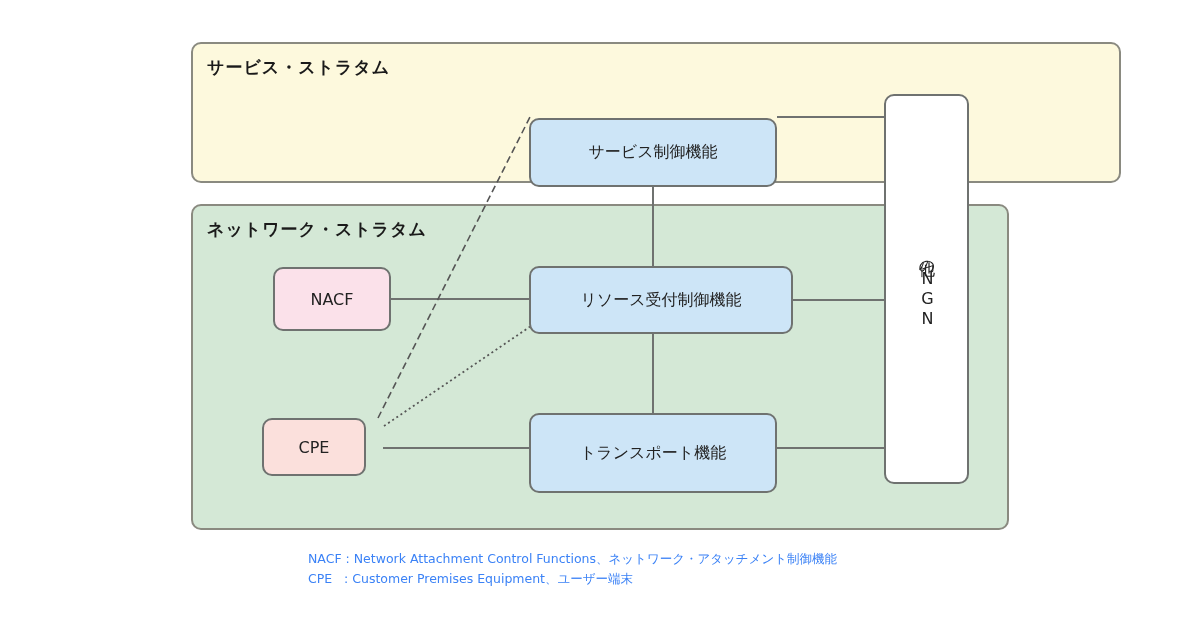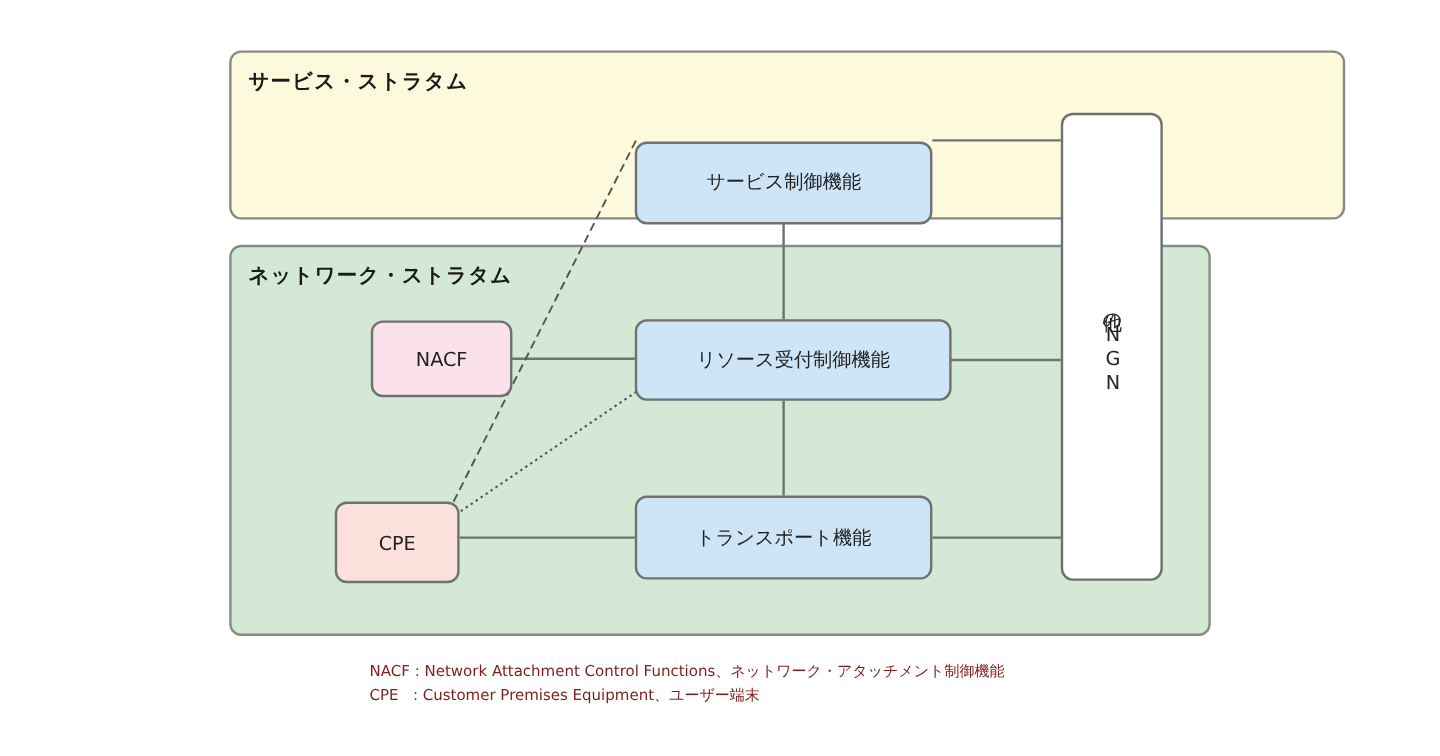--- a/index.html
+++ b/index.html
@@ -16,29 +16,29 @@
       position: absolute; left: 14px; top: 12px; font-size: 17px; font-weight: bold; letter-spacing: 1px;
     }
     svg#connectors { position: absolute; left: 0; top: 0; width: 1200px; height: 630px; }
     .box {
       position: absolute; border: 2px solid #6f7270; border-radius: 10px; box-sizing: border-box;
       display: flex; align-items: center; justify-content: center; font-size: 16px; color: #222;
     }
     .func { background: #cde5f7; }
     #box-service-control { left: 529px; top: 82px; width: 248px; height: 69px; margin-top: 36px; }
     #box-resource-control { left: 529px; top: 266px; width: 264px; height: 68px; }
-    #box-transport-func { left: 529px; top: 413px; width: 248px; height: 70px; }
-    #box-nacf { left: 273px; top: 267px; width: 118px; height: 64px; background: #fbe1ea; margin-left: 36px; }
-    #box-cpe { left: 279px; top: 418px; width: 104px; height: 68px; background: #fbe0dc; }
+    #box-transport-func { left: 529px; top: 413px; width: 248px; height: 80px; }
+    #box-nacf { left: 273px; top: 267px; width: 118px; height: 64px; background: #fbe1ea; }
+    #box-cpe { left: 262px; top: 418px; width: 104px; height: 58px; background: #fbe0dc; }
     #box-other-ngn {
       left: 884px; top: 94px; width: 85px; height: 390px; background: #ffffff;
       writing-mode: vertical-rl; text-orientation: upright; font-size: 16px; letter-spacing: 1px;
     }
     .legend {
-      position: absolute; left: 308px; font-size: 12.5px; color: #7f1d1d; white-space: pre;
+      position: absolute; left: 308px; font-size: 12.5px; color: #3b82f6; white-space: pre;
     }
     #legend-nacf { top: 551px; }
     #legend-cpe { top: 571px; }
   </style>
 </head>
 <body>
 
 <div class="stratum" id="service-stratum">
   <div class="stratum-title">サービス・ストラタム</div>
 </div>

